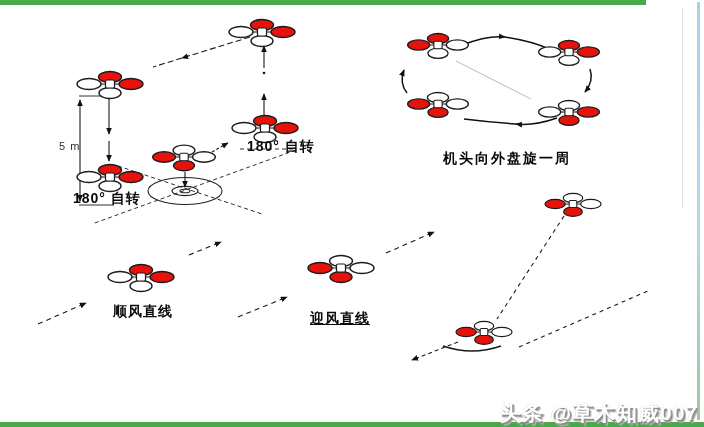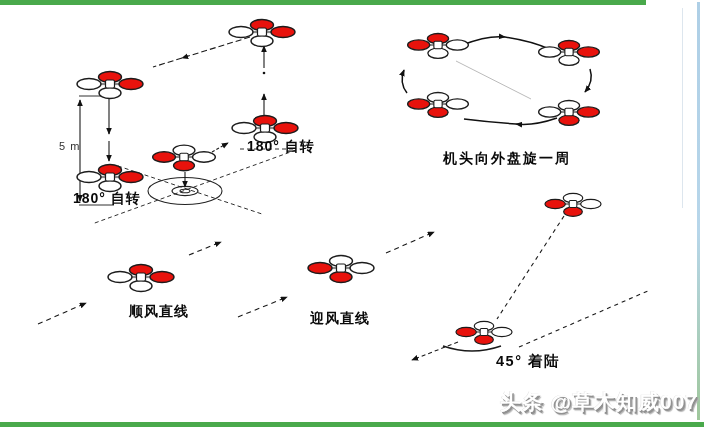--- a/index.html
+++ b/index.html
@@ -122,19 +122,18 @@
         <use href="#drone" transform="translate(438,104) scale(0.92)" style="--s: #e8120c; --w: #e8120c;"></use>
         <use href="#drone" transform="translate(569,112) scale(0.92)" style="--s: #e8120c; --e: #e8120c;"></use>
         <use href="#drone" transform="translate(573,204) scale(0.85)" style="--s: #e8120c; --w: #e8120c;"></use>
         <use href="#drone" transform="translate(484,332) scale(0.85)" style="--s: #e8120c; --w: #e8120c;"></use>
       </g>
   </svg>
 
   <div class="lbl lbl-rotate" style="left:66px;top:190px;">180°  自转</div>
   <div class="lbl lbl-rotate" style="left:240px;top:138px;">180°  自转</div>
   <div class="lbl lbl-orbit" style="left:436px;top:150px;">机头向外盘旋一周</div>
-  <div class="lbl lbl-wind" style="left:106px;top:303px;margin-left:16px;">顺风直线</div>
-  <div class="lbl lbl-wind" style="left:303px;top:310px;">迎风直线</div>
-  <div class="lbl lbl-landing" style="left:489px;top:352px;">45°  着陆</div>
+  <div class="lbl lbl-wind" style="left:106px;top:303px;">顺风直线</div>
+  <div class="lbl lbl-wind" style="left:303px;top:310px;text-decoration:underline;">迎风直线</div>
   <div class="lbl lbl-alt" style="left:52px;top:140px;">5 m</div>
-  <div class="lbl lbl-watermark" style="right:6px;top:388px;">头条 @草木知威007</div>
+  <div class="lbl lbl-watermark" style="right:6px;top:399px;">头条 @草木知威007</div>
 
 </div>
 
 </body></html>

